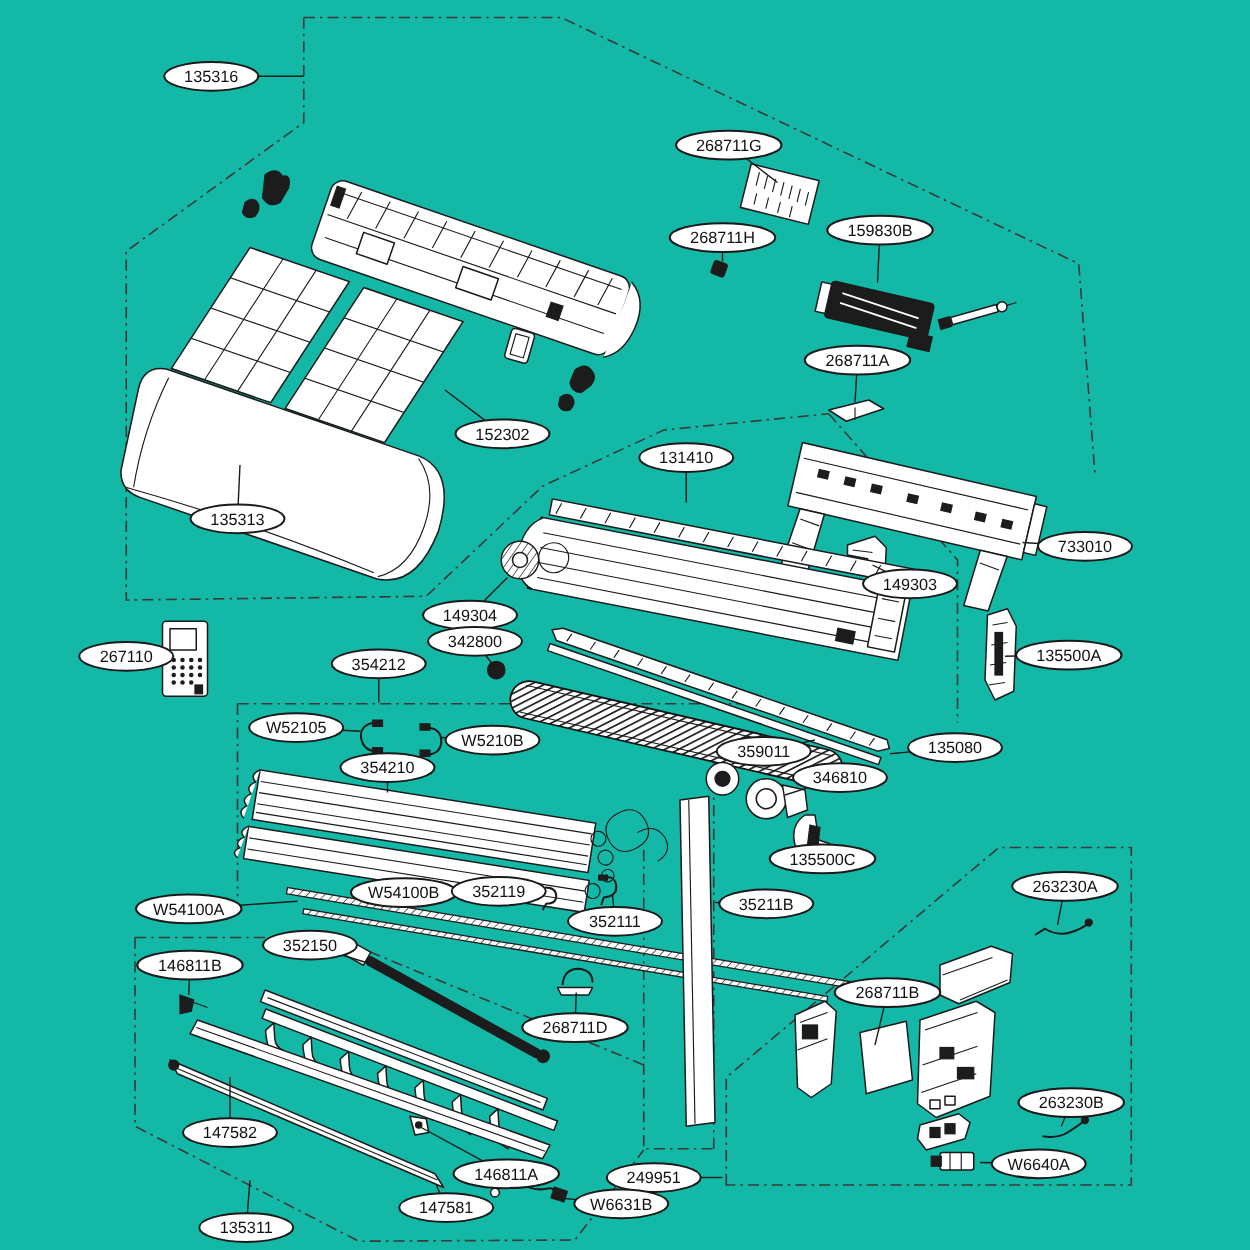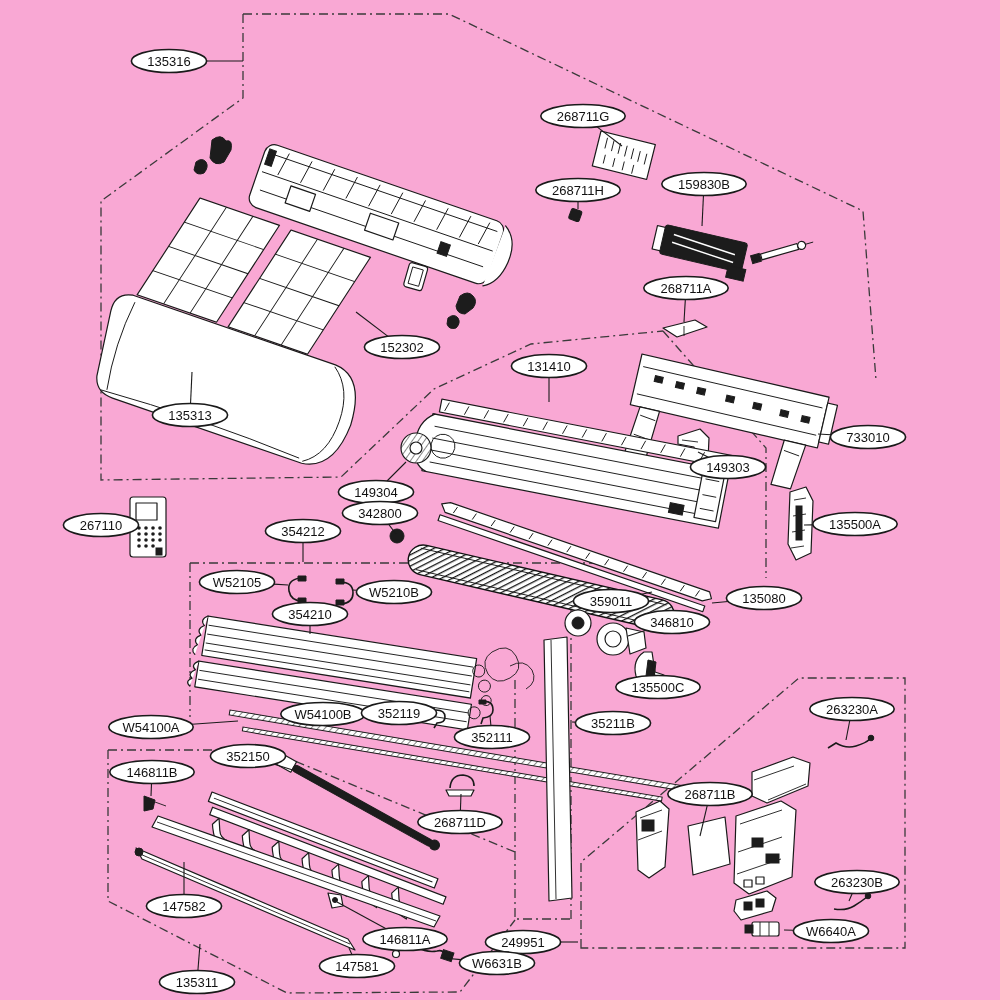--- a/index.html
+++ b/index.html
@@ -1,16 +1,16 @@
 <!DOCTYPE html>
 <html><head>
 <meta charset="utf-8">
 <style>
   html,body{margin:0;padding:0;background:#fff;}
-  #stage{position:relative;width:1000px;height:1000px;background:#f9a8d4;overflow:hidden;
+  #stage{position:relative;width:1000px;height:1000px;background:#14b8a6;overflow:hidden;
          font-family:"Liberation Sans",sans-serif;}
   svg{position:absolute;left:0;top:0;}
   .part{stroke:#1a1a1a;stroke-width:1.2;fill:#ffffff;stroke-linejoin:round;stroke-linecap:round;}
   .dark{fill:#1c1c1c;stroke:#1c1c1c;}
   .thin{stroke:#1a1a1a;stroke-width:0.9;fill:none;}
   .med{stroke:#1a1a1a;stroke-width:1.6;fill:none;}
   .boundary{stroke:#3a3a3a;stroke-width:1.3;fill:none;stroke-dasharray:9 4 2 4;}
   .leader{stroke:#1a1a1a;stroke-width:1.1;fill:none;}
   .lbl-ellipse{fill:#ffffff;stroke:#1a1a1a;stroke-width:1.6;}
   .lbl-text{font-family:"Liberation Sans",sans-serif;font-size:13px;fill:#111;}

